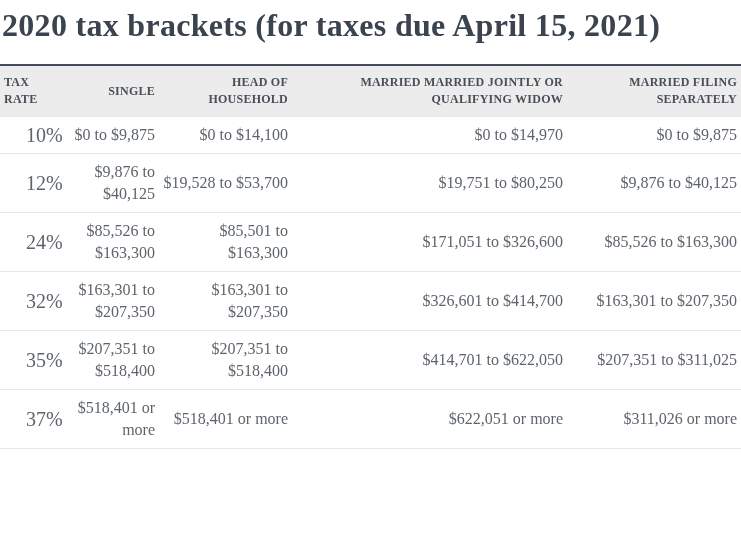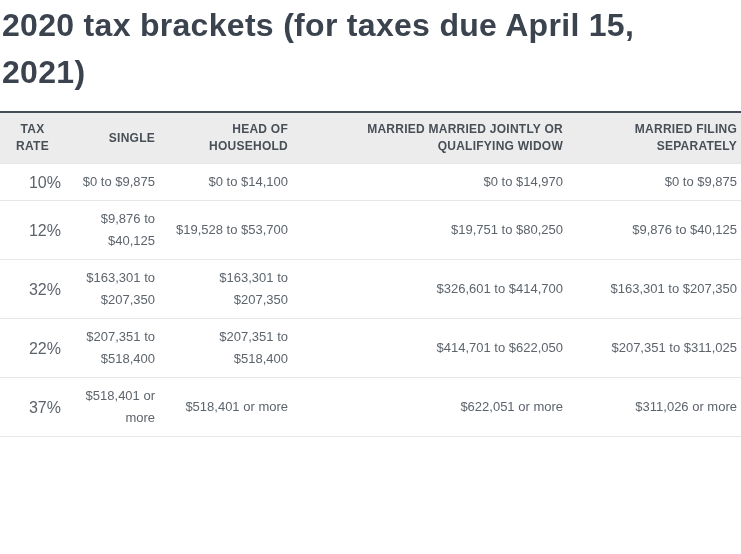--- a/index.html
+++ b/index.html
@@ -2,21 +2,21 @@
 <html><head>
 <meta charset="utf-8">
 <style>
   html, body { margin: 0; padding: 0; }
   body {
     width: 741px; height: 554px; overflow: hidden;
     background: #ffffff;
     font-family: "Liberation Sans", sans-serif;
     -webkit-font-smoothing: antialiased;
   }
-  .page { width: 741px; }
+  .page { width: 741px; font-family: Liberation Serif, serif; }
   h1.title {
     margin: 2px 0 0 2px;
     width: 700px;
     font-size: 32px;
     line-height: 47px;
     font-weight: 700;
     letter-spacing: 0.3px;
     color: #3a434e;
   }
   table.brackets {
@@ -35,37 +35,37 @@
     background: #ececec;
     color: #484f57;
     font-size: 12px;
     font-weight: 700;
     line-height: 17px;
     letter-spacing: 0.25px;
     text-align: right;
     vertical-align: middle;
     padding: 8px 4px;
   }
-  thead th.left { text-align: center; }
+  thead th.left { text-align: left; }
   thead th span { display: block; }
   tbody tr { border-top: 1px solid #e7e7e7; }
   tbody tr:last-child { border-bottom: 1px solid #e7e7e7; }
   tbody td {
     vertical-align: middle;
     padding: 7px 4px;
     color: #5d646c;
   }
   td.rate {
-    font-size: 16px;
+    font-size: 20px;
     line-height: 21px;
     text-align: right;
     padding-left: 26px;
   }
   td.val {
-    font-size: 13px;
+    font-size: 16px;
     line-height: 22px;
     text-align: right;
     margin-top: 16px;
   }
 </style>
 </head>
 <body>
 
 <div class="page">
   <h1 class="title">2020 tax brackets (for taxes due April 15, 2021)</h1>
@@ -111,28 +111,35 @@
         <td class="val">$0 to $9,875</td>
       </tr>
       <tr>
         <td class="rate">12%</td>
         <td class="val">$9,876 to $40,125</td>
         <td class="val">$19,528 to $53,700</td>
         <td class="val">$19,751 to $80,250</td>
         <td class="val">$9,876 to $40,125</td>
       </tr>
       <tr>
+        <td class="rate">24%</td>
+        <td class="val">$85,526 to $163,300</td>
+        <td class="val">$85,501 to $163,300</td>
+        <td class="val">$171,051 to $326,600</td>
+        <td class="val">$85,526 to $163,300</td>
+      </tr>
+      <tr>
         <td class="rate">32%</td>
         <td class="val">$163,301 to $207,350</td>
         <td class="val">$163,301 to $207,350</td>
         <td class="val">$326,601 to $414,700</td>
         <td class="val">$163,301 to $207,350</td>
       </tr>
       <tr>
-        <td class="rate">22%</td>
+        <td class="rate">35%</td>
         <td class="val">$207,351 to $518,400</td>
         <td class="val">$207,351 to $518,400</td>
         <td class="val">$414,701 to $622,050</td>
         <td class="val">$207,351 to $311,025</td>
       </tr>
       <tr>
         <td class="rate">37%</td>
         <td class="val">$518,401 or more</td>
         <td class="val">$518,401 or more</td>
         <td class="val">$622,051 or more</td>

